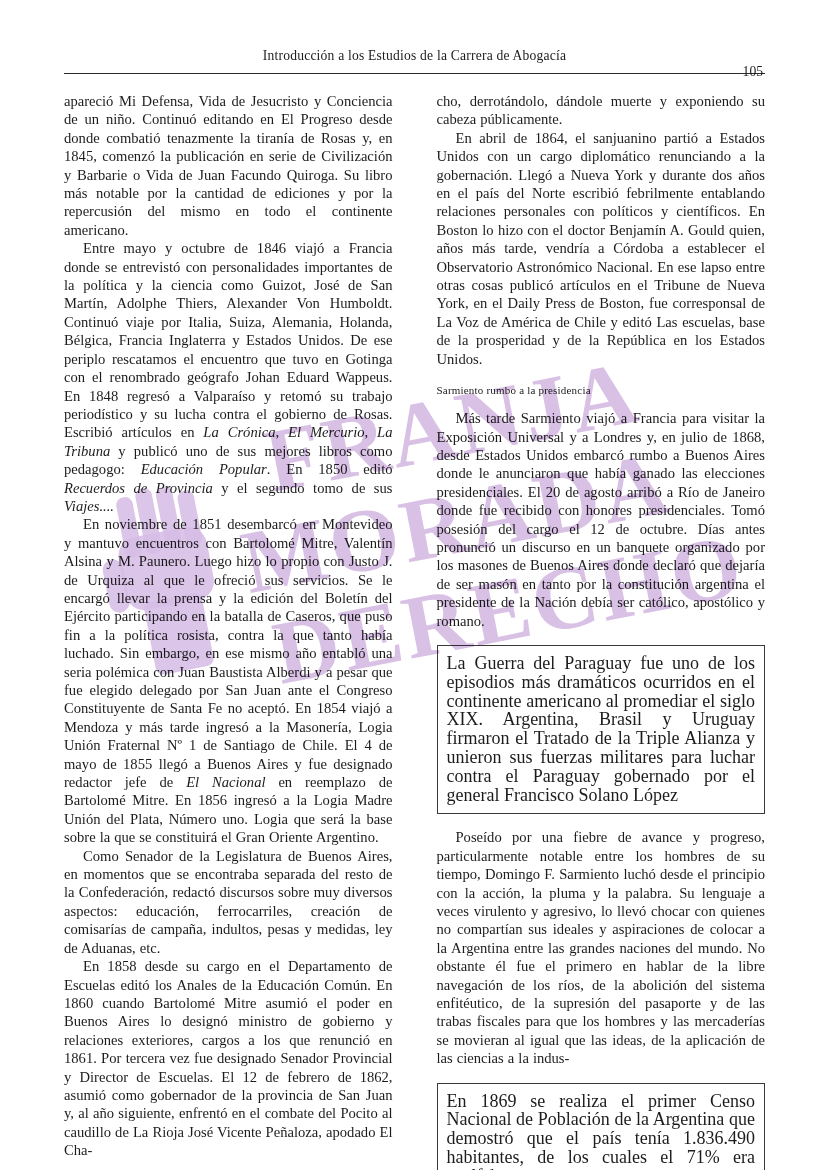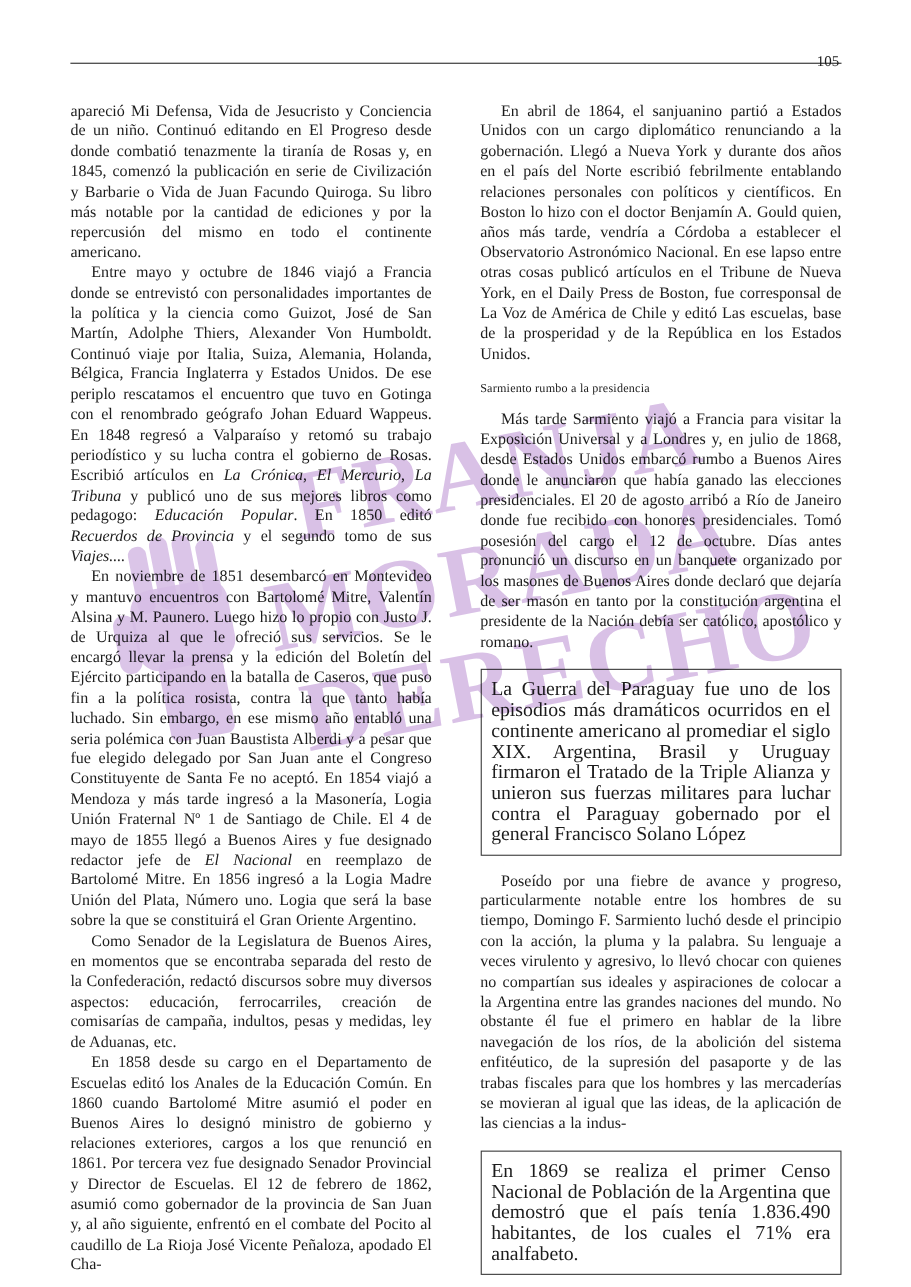--- a/index.html
+++ b/index.html
@@ -13,21 +13,21 @@
   }
   .sheet{position:absolute;inset:0;background:#fff;}
   
   .page-header{
     position:absolute;left:64px;right:63px;top:48px;
     border-bottom:1px solid #2b2b2b;
     padding-bottom:9px;
     font-size:13.6px;
   }
   .header-title{display:block;text-align:center;letter-spacing:.2px;}
-  .page-number{position:absolute;right:2px;top:0;}
+  .page-number{position:absolute;right:2px;top:16px;}
   
   .columns{
     position:absolute;left:64px;right:63px;top:92px;
     display:flex;gap:44px;
   }
   .col{flex:1 1 0;min-width:0;}
   .para{
     margin:0;
     font-size:14.6px;
     line-height:18.4px;
@@ -77,32 +77,34 @@
   .wm-line:nth-child(2){margin-left:0px;}
   .wm-line:nth-child(3){margin-left:14px;}
   i{}
 </style>
 </head>
 <body>
 
 <div class="sheet">
 
   <div class="page-header">
+    <span class="header-title">Introducción a los Estudios de la Carrera de Abogacía</span>
     <span class="page-number">105</span>
   </div>
 
   <div class="columns">
     <div class="col" id="left-col">
         <p class="para">apareció Mi Defensa, Vida de Jesucristo y Conciencia de un niño. Continuó editando en El Progreso desde donde combatió tenazmente la tiranía de Rosas y, en 1845, comenzó la publicación en serie de Civilización y Barbarie o Vida de Juan Facundo Quiroga. Su libro más notable por la cantidad de ediciones y por la repercusión del mismo en todo el continente americano.</p>
         <p class="para indent">Entre mayo y octubre de 1846 viajó a Francia donde se entrevistó con personalidades importantes de la política y la ciencia como Guizot, José de San Martín, Adolphe Thiers, Alexander Von Humboldt. Continuó viaje por Italia, Suiza, Alemania, Holanda, Bélgica, Francia Inglaterra y Estados Unidos. De ese periplo rescatamos el encuentro que tuvo en Gotinga con el renombrado geógrafo Johan Eduard Wappeus. En 1848 regresó a Valparaíso y retomó su trabajo periodístico y su lucha contra el gobierno de Rosas. Escribió artículos en <i>La Crónica</i>, <i>El Mercurio</i>, <i>La Tribuna</i> y publicó uno de sus mejores libros como pedagogo: <i>Educación Popular</i>. En 1850 editó <i>Recuerdos de Provincia</i> y el segundo tomo de sus <i>Viajes....</i></p>
         <p class="para indent">En noviembre de 1851 desembarcó en Montevideo y mantuvo encuentros con Bartolomé Mitre, Valentín Alsina y M. Paunero. Luego hizo lo propio con Justo J. de Urquiza al que le ofreció sus servicios. Se le encargó llevar la prensa y la edición del Boletín del Ejército participando en la batalla de Caseros, que puso fin a la política rosista, contra la que tanto había luchado. Sin embargo, en ese mismo año entabló una seria polémica con Juan Baustista Alberdi y a pesar que fue elegido delegado por San Juan ante el Congreso Constituyente de Santa Fe no aceptó. En 1854 viajó a Mendoza y más tarde ingresó a la Masonería, Logia Unión Fraternal Nº 1 de Santiago de Chile. El 4 de mayo de 1855 llegó a Buenos Aires y fue designado redactor jefe de <i>El Nacional</i> en reemplazo de Bartolomé Mitre. En 1856 ingresó a la Logia Madre Unión del Plata, Número uno. Logia que será la base sobre la que se constituirá el Gran Oriente Argentino.</p>
         <p class="para indent">Como Senador de la Legislatura de Buenos Aires, en momentos que se encontraba separada del resto de la Confederación, redactó discursos sobre muy diversos aspectos: educación, ferrocarriles, creación de comisarías de campaña, indultos, pesas y medidas, ley de Aduanas, etc.</p>
         <p class="para indent">En 1858 desde su cargo en el Departamento de Escuelas editó los Anales de la Educación Común. En 1860 cuando Bartolomé Mitre asumió el poder en Buenos Aires lo designó ministro de gobierno y relaciones exteriores, cargos a los que renunció en 1861. Por tercera vez fue designado Senador Provincial y Director de Escuelas. El 12 de febrero de 1862, asumió como gobernador de la provincia de San Juan y, al año siguiente, enfrentó en el combate del Pocito al caudillo de La Rioja José Vicente Peñaloza, apodado El Cha-</p>
       </div>
     <div class="col" id="right-col">
+        <p class="para">cho, derrotándolo, dándole muerte y exponiendo su cabeza públicamente.</p>
         <p class="para indent">En abril de 1864, el sanjuanino partió a Estados Unidos con un cargo diplomático renunciando a la gobernación. Llegó a Nueva York y durante dos años en el país del Norte escribió febrilmente entablando relaciones personales con políticos y científicos. En Boston lo hizo con el doctor Benjamín A. Gould quien, años más tarde, vendría a Córdoba a establecer el Observatorio Astronómico Nacional. En ese lapso entre otras cosas publicó artículos en el Tribune de Nueva York, en el Daily Press de Boston, fue corresponsal de La Voz de América de Chile y editó Las escuelas, base de la prosperidad y de la República en los Estados Unidos.</p>
         <h2 class="section-heading">Sarmiento rumbo a la presidencia</h2>
         <p class="para indent">Más tarde Sarmiento viajó a Francia para visitar la Exposición Universal y a Londres y, en julio de 1868, desde Estados Unidos embarcó rumbo a Buenos Aires donde le anunciaron que había ganado las elecciones presidenciales. El 20 de agosto arribó a Río de Janeiro donde fue recibido con honores presidenciales. Tomó posesión del cargo el 12 de octubre. Días antes pronunció un discurso en un banquete organizado por los masones de Buenos Aires donde declaró que dejaría de ser masón en tanto por la constitución argentina el presidente de la Nación debía ser católico, apostólico y romano.</p>
         <div class="note-box">
           <p>La Guerra del Paraguay fue uno de los episodios más dramáticos ocurridos en el continente americano al promediar el siglo XIX. Argentina, Brasil y Uruguay firmaron el Tratado de la Triple Alianza y unieron sus fuerzas militares para luchar contra el Paraguay gobernado por el general Francisco Solano López</p>
         </div>
         <p class="para indent">Poseído por una fiebre de avance y progreso, particularmente notable entre los hombres de su tiempo, Domingo F. Sarmiento luchó desde el principio con la acción, la pluma y la palabra. Su lenguaje a veces virulento y agresivo, lo llevó chocar con quienes no compartían sus ideales y aspiraciones de colocar a la Argentina entre las grandes naciones del mundo. No obstante él fue el primero en hablar de la libre navegación de los ríos, de la abolición del sistema enfitéutico, de la supresión del pasaporte y de las trabas fiscales para que los hombres y las mercaderías se movieran al igual que las ideas, de la aplicación de las ciencias a la indus-</p>
         <div class="note-box">
           <p>En 1869 se realiza el primer Censo Nacional de Población de la Argentina que demostró que el país tenía 1.836.490 habitantes, de los cuales el 71% era analfabeto.</p>
         </div>

